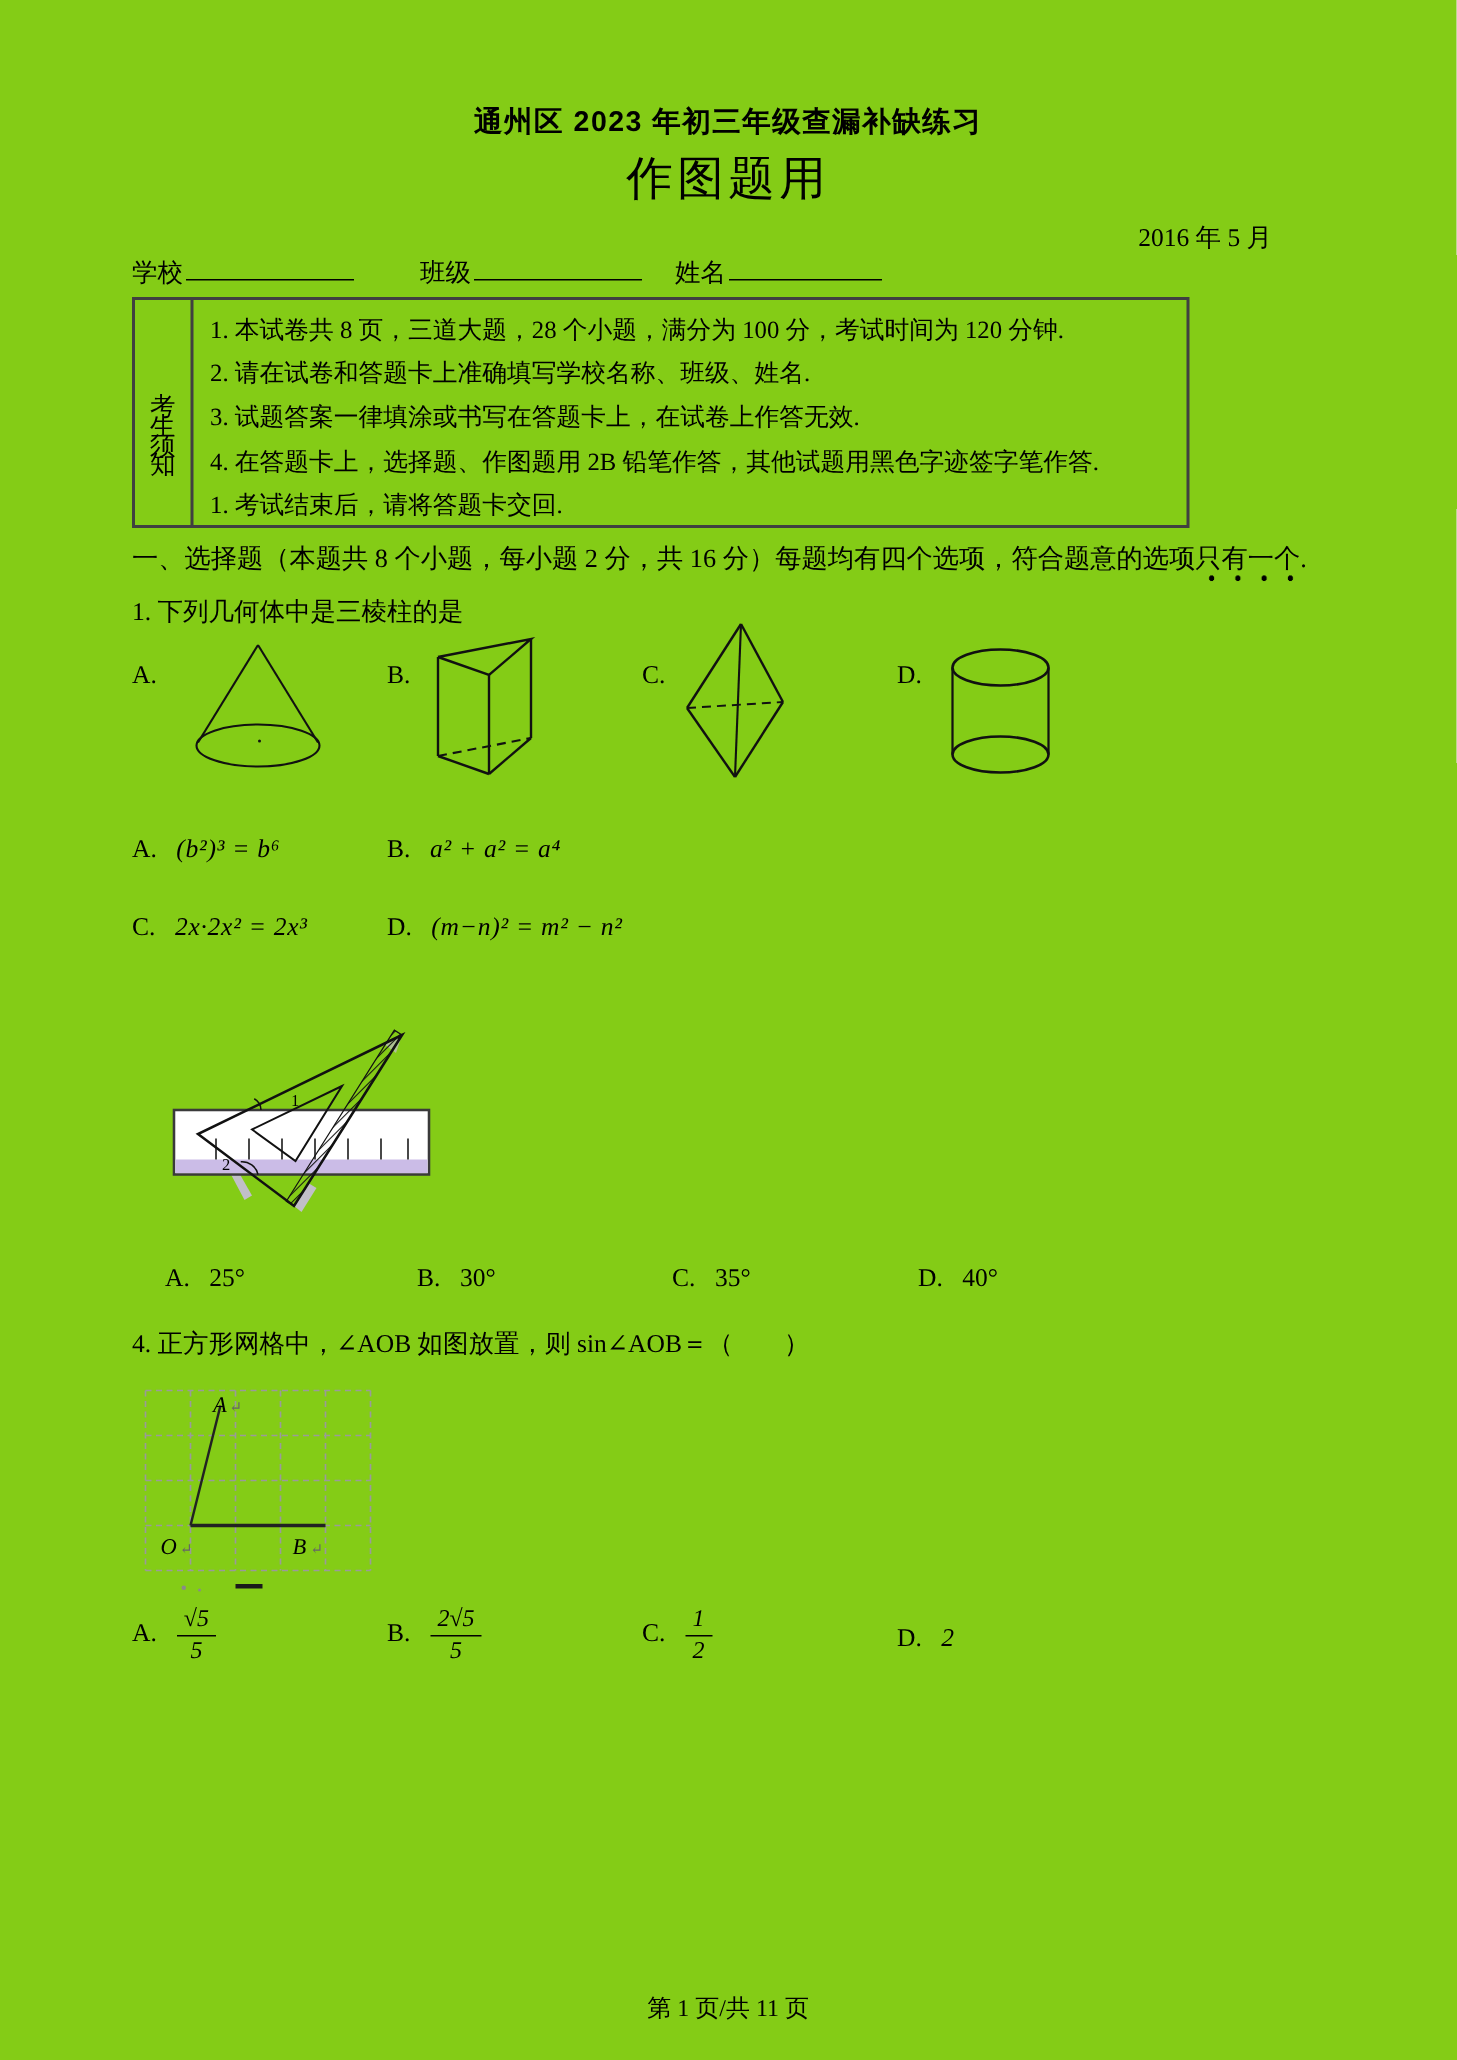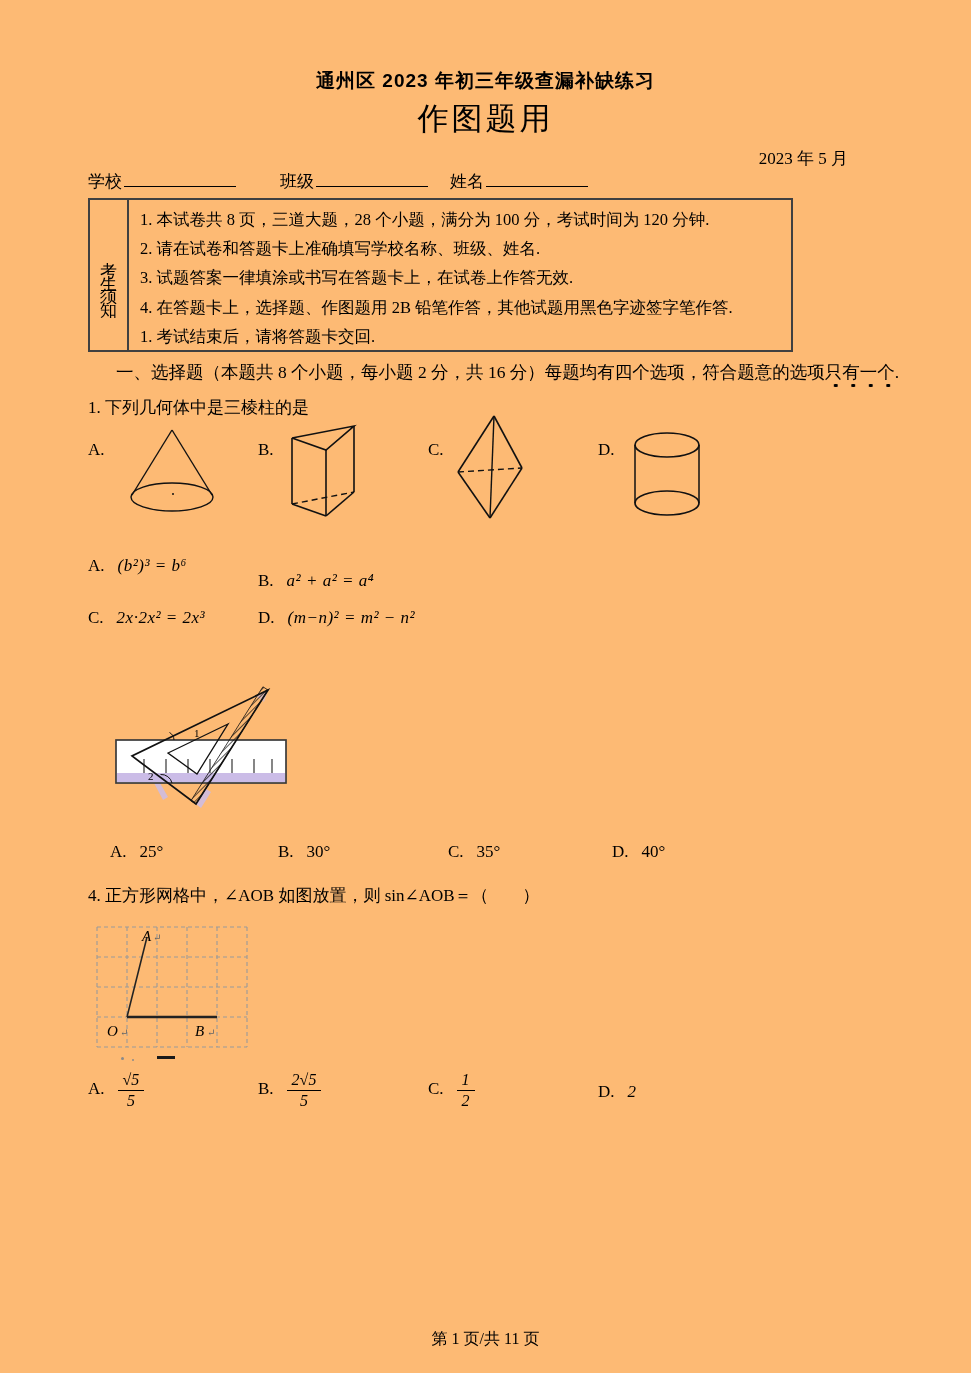--- a/index.html
+++ b/index.html
@@ -1,18 +1,18 @@
 <!DOCTYPE html>
 <html><head>
 <meta charset="utf-8">
 <style>
   html,body { margin:0; padding:0; background:#e8e8e8; }
   .page {
     position:relative; width:971px; height:1373px; margin:0 auto;
-    background:#fdba74; overflow:hidden; color:#000;
+    background:#84cc16; overflow:hidden; color:#000;
     font-family:"Liberation Serif","DejaVu Serif",serif;
   }
   .abs { position:absolute; }
   .doc-title {
     top:68px; left:0; width:100%; text-align:center;
     font-family:"Liberation Sans","DejaVu Sans",sans-serif;
     font-weight:bold; font-size:19px; letter-spacing:1px;
   }
   .doc-subtitle { top:98px; left:0; width:100%; text-align:center; font-size:31px; letter-spacing:3px; }
   .doc-date { top:147px; left:0; width:848px; text-align:right; font-size:17px; }
@@ -28,21 +28,21 @@
     width:37px; border-right:2px solid #404040;
     display:flex; align-items:center; justify-content:center;
   }
   .notice-side span {
     writing-mode:vertical-rl; text-orientation:upright;
     font-size:17px; letter-spacing:13px; line-height:1;
   }
   .notice-body { flex:1; padding:5px 6px 2px 11px; font-size:16.5px; }
   .notice-body .n-item { line-height:29.2px; white-space:nowrap; }
 
-  .section-line { top:360px; left:88px; font-size:17.5px; white-space:nowrap;margin-left:28px; }
+  .section-line { top:360px; left:88px; font-size:17.5px; white-space:nowrap; }
   .emph {
     padding-bottom:6px;
     background-image:radial-gradient(circle, #000 1.7px, rgba(0,0,0,0) 2px);
     background-size:17.5px 5px; background-repeat:repeat-x; background-position:2px bottom;
   }
   .q-text { font-size:17px; white-space:nowrap; }
   .opt-label { font-size:17px; margin-right:13px; }
   .opt-value { font-size:17px; }
   .math { font-style:italic; font-size:17px; letter-spacing:0.5px; }
   .shape-label { font-size:17px; }
@@ -57,21 +57,21 @@
   .artifact-dot { background:#8a8a8a; border-radius:50%; }
   .artifact-dash { background:#1a1a1a; }
 </style>
 </head>
 <body>
 
 <div class="page">
 
   <div class="abs doc-title">通州区 2023 年初三年级查漏补缺练习</div>
   <div class="abs doc-subtitle">作图题用</div>
-  <div class="abs doc-date">2023 年 5 月</div>
+  <div class="abs doc-date">2016 年 5 月</div>
 
   <div class="abs fill-group" style="left:88px;">
     <span>学校</span><span class="fill-line"></span>
   </div>
   <div class="abs fill-group" style="left:280px;">
     <span>班级</span><span class="fill-line"></span>
   </div>
   <div class="abs fill-group" style="left:450px;">
     <span>姓名</span><span class="fill-line short"></span>
   </div>
@@ -128,21 +128,21 @@
   <svg class="abs" style="left:630px; top:430px;" width="74" height="90" viewBox="0 0 74 90">
     <ellipse cx="37" cy="15" rx="32" ry="12" fill="none" stroke="#111" stroke-width="1.7"></ellipse>
     <ellipse cx="37" cy="73" rx="32" ry="12" fill="none" stroke="#111" stroke-width="1.7"></ellipse>
     <line x1="5" y1="15" x2="5" y2="73" stroke="#111" stroke-width="1.5"></line>
     <line x1="69" y1="15" x2="69" y2="73" stroke="#111" stroke-width="1.5"></line>
   </svg>
 
   <div class="abs" style="left:88px; top:556px;">
     <span class="opt-label">A.</span><span class="math">(b²)³ = b⁶</span>
   </div>
-  <div class="abs" style="left:258px; top:556px;margin-top:15px;">
+  <div class="abs" style="left:258px; top:556px;">
     <span class="opt-label">B.</span><span class="math">a² + a² = a⁴</span>
   </div>
   <div class="abs" style="left:88px; top:608px;">
     <span class="opt-label">C.</span><span class="math">2x·2x² = 2x³</span>
   </div>
   <div class="abs" style="left:258px; top:608px;">
     <span class="opt-label">D.</span><span class="math">(m−n)² = m² − n²</span>
   </div>
 
 

